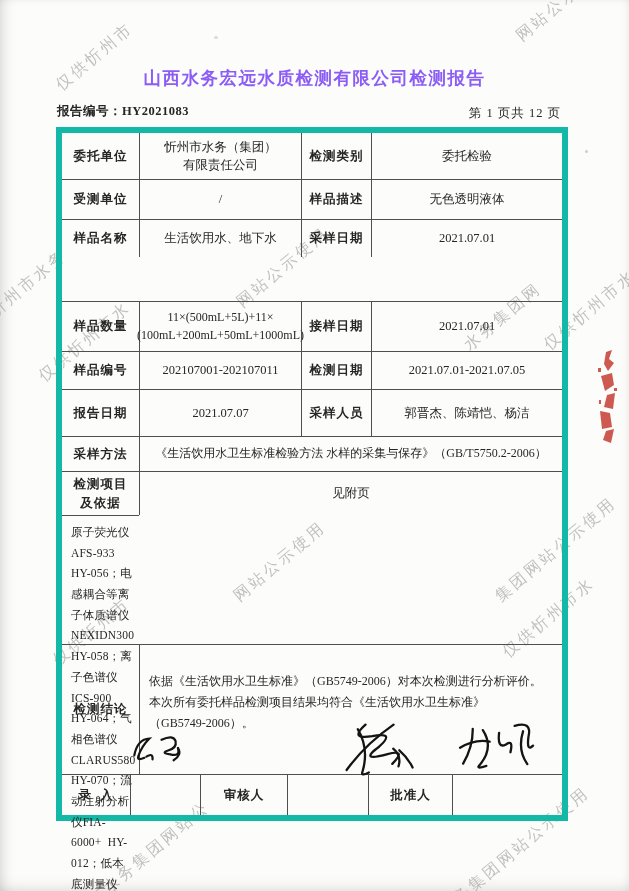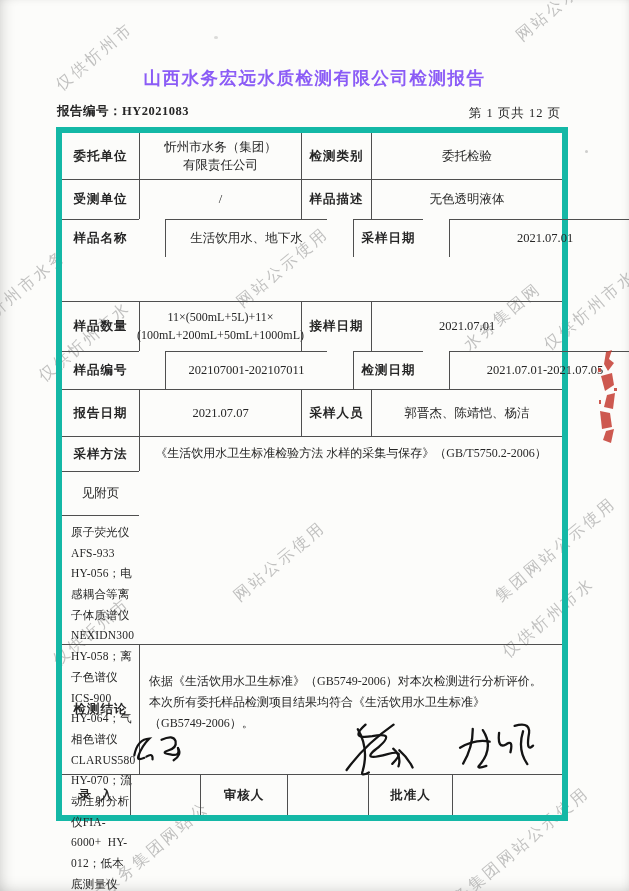--- a/index.html
+++ b/index.html
@@ -40,21 +40,21 @@
   .csig{grid-template-columns:68px 70px 87px 81px 84px 110px;}
   .cell{
     border-left:1px solid #4f4f4f;border-top:1px solid #4f4f4f;
     display:flex;align-items:center;justify-content:center;
     text-align:center;padding:2px 6px;box-sizing:border-box;
     font-size:12.5px;line-height:1.45;white-space:pre-wrap;
   }
   .trow:first-child .cell{border-top:none;}
   .cell:first-child{border-left:none;}
   .lab{font-weight:600;letter-spacing:1px;}
-  .h46{height:46px;} .h40{height:40px;} .h38{height:38px;gap:26px;} .h50{height:50px;margin-top:44px;}
+  .h46{height:46px;} .h40{height:40px;} .h38{height:38px;} .h50{height:50px;margin-top:44px;}
   .h47{height:47px;} .h35{height:35px;} .h44{height:44px;} .h129{height:129px;}
   .h130{height:130px;} .h41{height:41px;}
   .small{font-size:12px;letter-spacing:0;}
   .left-val{justify-content:flex-start;text-align:left;padding:6px 9px;}
   .instruments{font-size:11.5px;line-height:1.8;letter-spacing:.2px;}
   .conclusion{align-items:flex-start;padding-top:26px;font-size:12px;line-height:1.75;}
   .sigcell{position:relative;overflow:visible;}
   
   .sig{position:absolute;pointer-events:none;}
   .seal{position:absolute;left:597px;top:350px;pointer-events:none;}
@@ -132,20 +132,22 @@
       <div class="cell lab">采样人员</div>
       <div class="cell">郭晋杰、陈靖恺、杨洁</div>
     </div>
 
     <div class="trow c2 h35">
       <div class="cell lab">采样方法</div>
       <div class="cell" style="font-size:12px">《生活饮用水卫生标准检验方法 水样的采集与保存》（GB/T5750.2-2006）</div>
     </div>
 
     <div class="trow c2 h44">
+      <div class="cell lab">检测项目
+及依据</div>
       <div class="cell">见附页</div>
     </div>
 
     <div class="trow c2 h129">
       <div class="cell left-val instruments">原子荧光仪AFS-933  HY-056；电感耦合等离子体质谱仪NEXIDN300  HY-058；离子色谱仪ICS-900  HY-064；气相色谱仪CLARUS580  HY-070；流动注射分析仪FIA-6000+  HY-012；低本底测量仪（α、β仪）FYFS-400X  HY-006；紫外分光光度计TU-1810D  HY-034；便携式二氧化氯/余氯检测仪 ClO₂+  HY-073；HACH台式浊度计TL2300  HY-008</div>
     </div>
 
     <div class="trow c2 h130">
       <div class="cell lab">检测结论</div>
       <div class="cell left-val conclusion">依据《生活饮用水卫生标准》（GB5749-2006）对本次检测进行分析评价。

